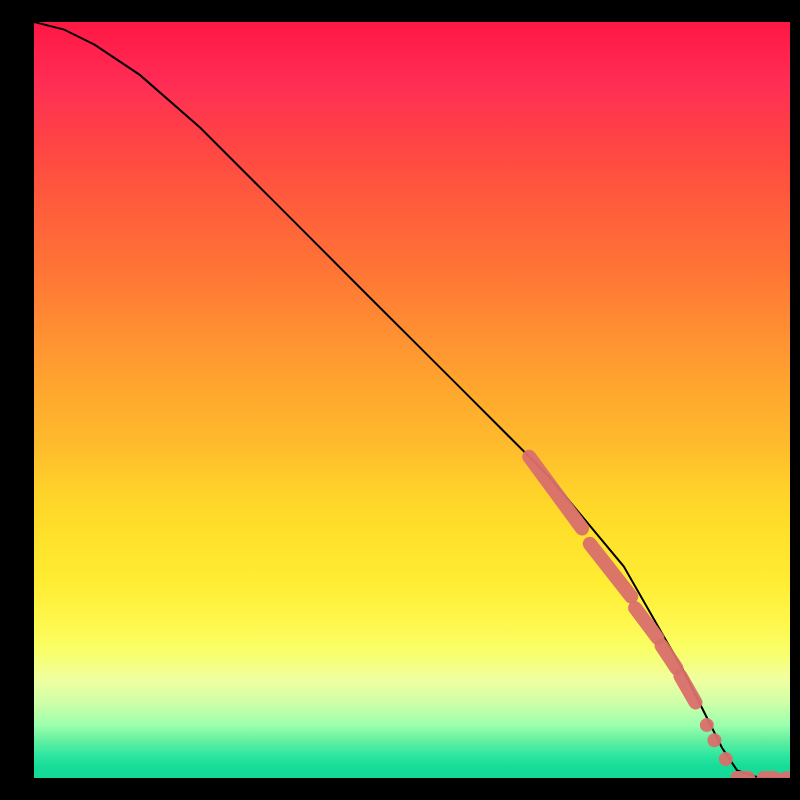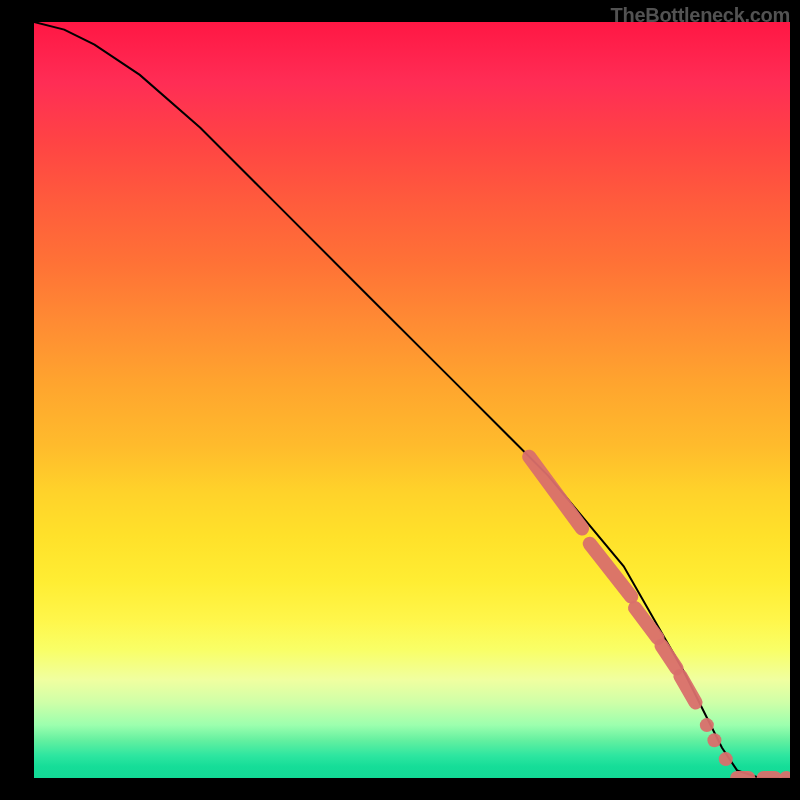--- a/index.html
+++ b/index.html
@@ -74,21 +74,20 @@
     color: #525252;
     font: 600 20px Arial, Helvetica, sans-serif;
     letter-spacing: -0.3px;
     user-select: none;
   }
 </style>
 </head>
 <body>
 
 <div class="stage">
-  <div class="watermark">TheBottleneck.com</div>
   <div class="plot-area">
     <div class="gradient-bg"></div>
     <svg class="svg-layer" viewBox="0 0 756 756" preserveAspectRatio="none">
       <path id="curve-path" class="curve" d="M0.0 0.0 L30.2 7.6 L60.5 22.7 L105.8 52.9 L166.3 105.8 L241.9 181.4 L332.6 272.2 L423.4 362.9 L514.1 453.6 L589.7 544.3 L650.2 650.2 L672.8 695.5 L688.0 725.8 L703.1 748.4 L725.8 756.0 L756.0 756.0 "></path>
       <g id="overlay-group">
           <line x1="495.18" y1="434.7" x2="548.1" y2="506.52" class="seg"></line>
           <line x1="555.66" y1="521.64" x2="597.24" y2="574.56" class="seg"></line>
           <line x1="601.02" y1="585.9" x2="623.6999999999999" y2="616.14" class="seg"></line>
           <line x1="627.48" y1="623.7" x2="642.6" y2="646.38" class="seg"></line>
           <line x1="646.38" y1="653.94" x2="661.5" y2="680.4" class="seg"></line>

